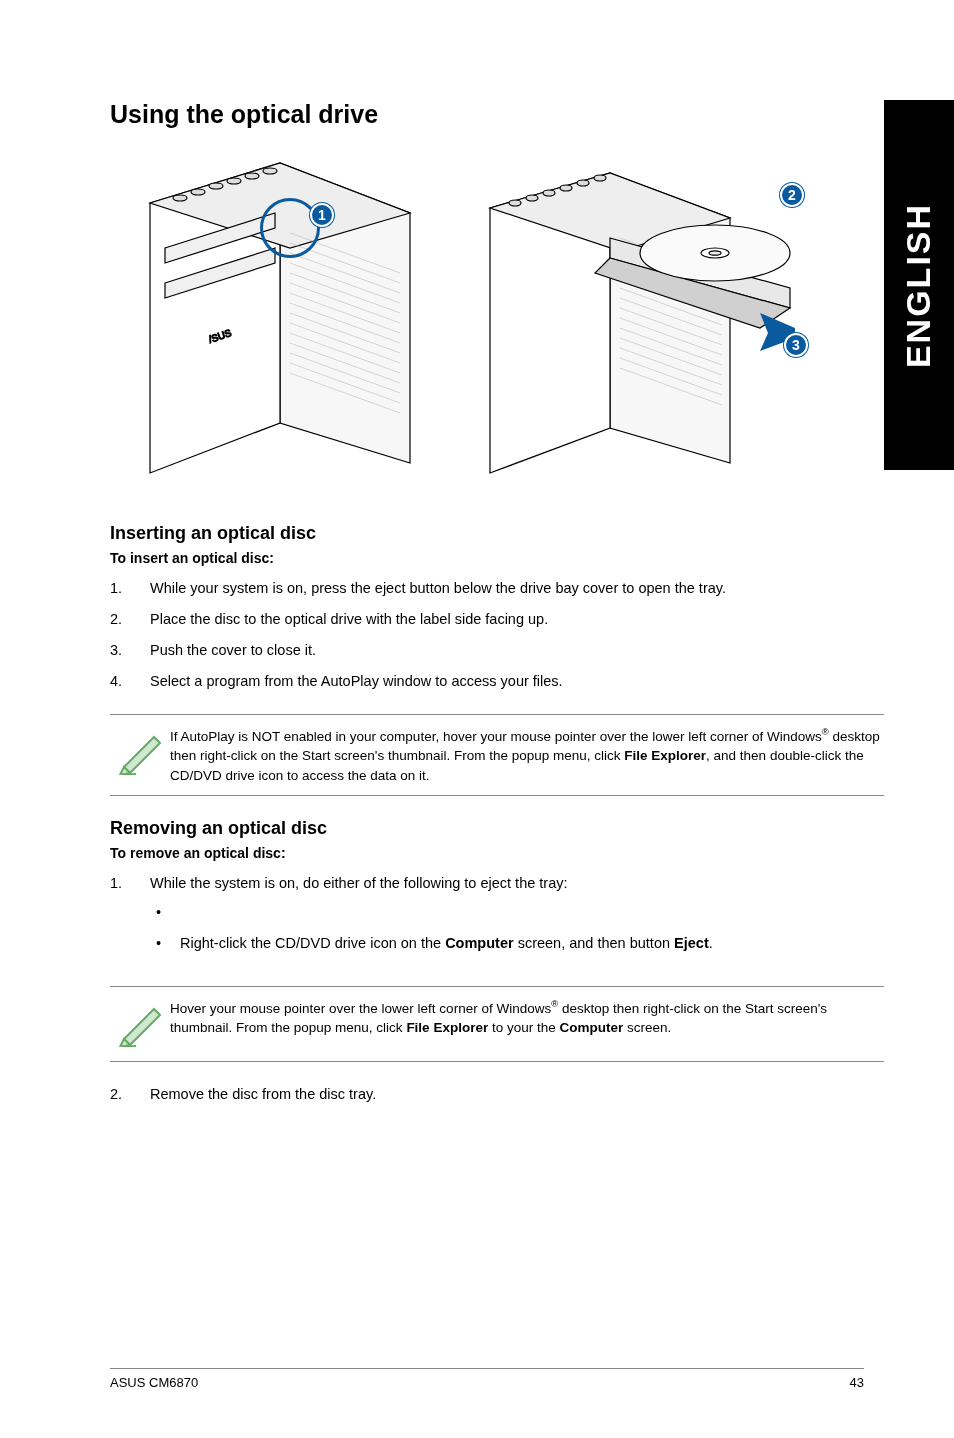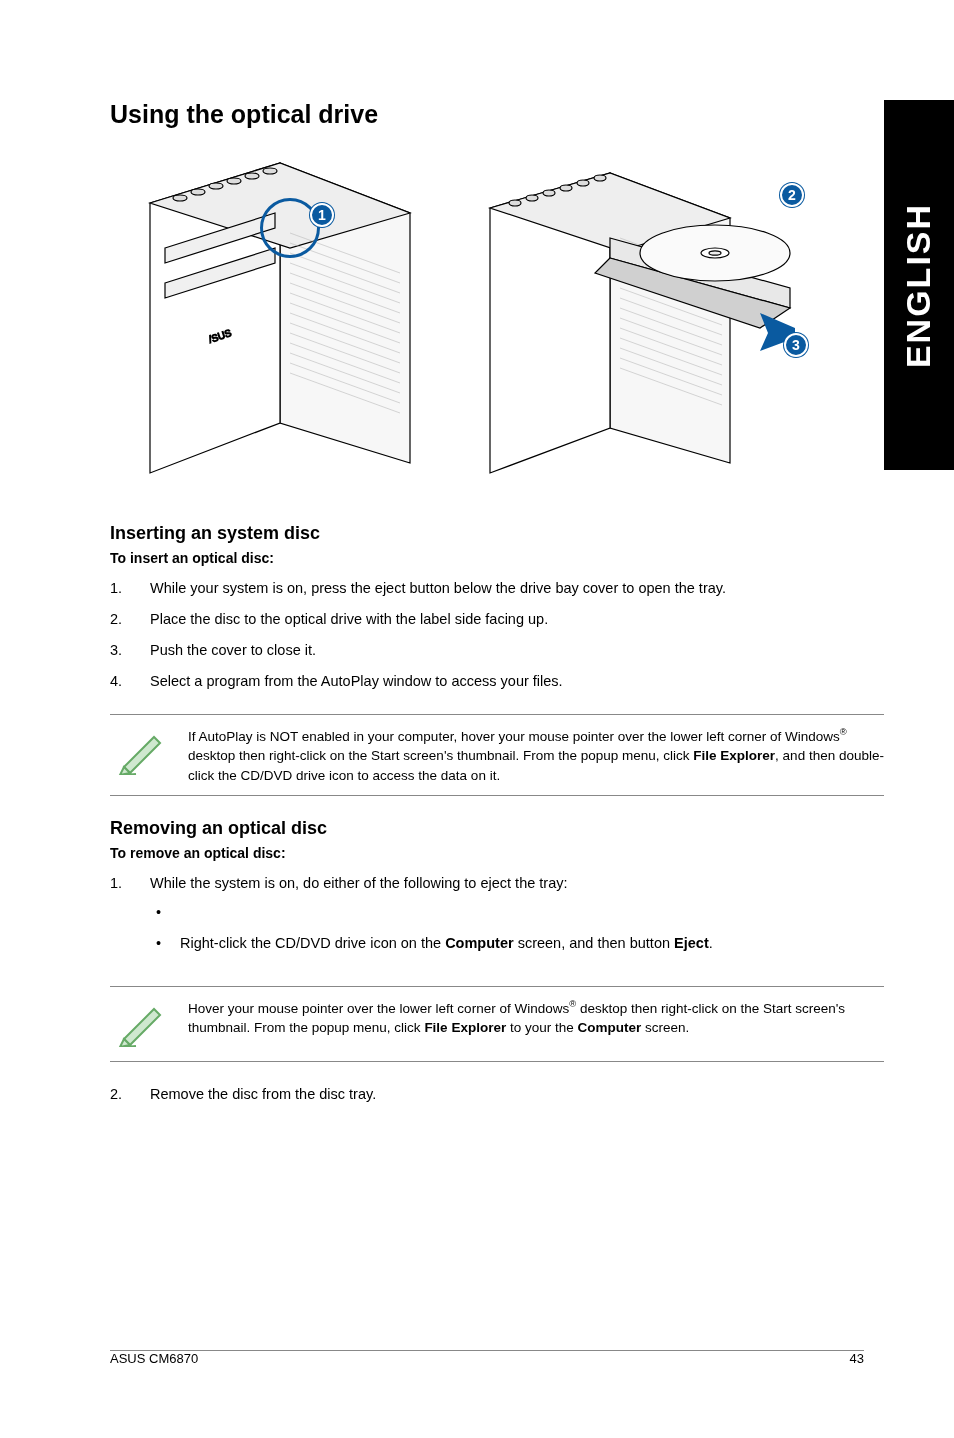--- a/index.html
+++ b/index.html
@@ -14,26 +14,26 @@
   .marker { position: absolute; width: 24px; height: 24px; border-radius: 50%; background: #0a5aa0; color: #fff; font-weight: bold; font-size: 14px; display: flex; align-items: center; justify-content: center; border: 2px solid #fff; box-shadow: 0 0 0 1px #0a5aa0; }
   h2 { font-size: 18px; font-weight: bold; margin-bottom: 6px; }
   .bold-line { font-weight: bold; font-size: 14px; margin-bottom: 12px; }
   ol { list-style: none; padding-left: 0; margin-bottom: 22px; }
   ol > li { display: flex; font-size: 14.5px; line-height: 1.45; margin-bottom: 10px; }
   ol > li .num { width: 40px; flex-shrink: 0; }
   ol > li .txt { flex: 1; }
   ul.sub { list-style: none; padding-left: 0; margin-top: 8px; }
   ul.sub > li { display: flex; font-size: 14.5px; line-height: 1.45; margin-bottom: 10px; }
   ul.sub > li .bul { width: 30px; flex-shrink: 0; text-align: left; padding-left: 6px; }
-  .note-box { border-top: 1px solid #888; border-bottom: 1px solid #888; margin: 14px 0 22px 0; padding: 10px 0; display: flex; gap: 18px; align-items: flex-start; }
+  .note-box { border-top: 1px solid #888; border-bottom: 1px solid #888; margin: 14px 0 22px 0; padding: 10px 0; display: flex; align-items: flex-start; }
   .note-icon { width: 60px; flex-shrink: 0; padding-left: 6px; }
   .note-text { font-size: 13.5px; line-height: 1.45; flex: 1; }
   .note-text b { font-weight: bold; }
   sup { font-size: 0.7em; }
-  .footer { position: absolute; bottom: 72px; left: 110px; right: 90px; border-top: 1px solid #888; padding-top: 0; display: flex; justify-content: space-between; font-size: 13px; }
+  .footer { position: absolute; bottom: 48px; left: 110px; right: 90px; border-top: 1px solid #888; padding-top: 6px; display: flex; justify-content: space-between; font-size: 13px; }
   .callout-ring { position: absolute; border: 3px solid #0a5aa0; border-radius: 50%; background: transparent; }
 </style>
 </head>
 <body>
 
 <div class="page">
 
   <div class="sidetab">
     <span>ENGLISH</span>
   </div>
@@ -142,21 +142,21 @@
       </svg>
       <div class="marker" style="left:320px; top:40px;">
           <span>2</span>
         </div>
       <div class="marker" style="left:324px; top:190px;">
           <span>3</span>
         </div>
     </div>
   </div>
 
-  <h2>Inserting an system disc</h2>
+  <h2>Inserting an optical disc</h2>
   <p class="bold-line">To insert an optical disc:</p>
   <ol>
     <li>
         <span class="num">1.</span>
         <span class="txt">While your system is on, press the eject button below the drive bay cover to open the tray.</span>
       </li>
     <li>
         <span class="num">2.</span>
         <span class="txt">Place the disc to the optical drive with the label side facing up.</span>
       </li>

